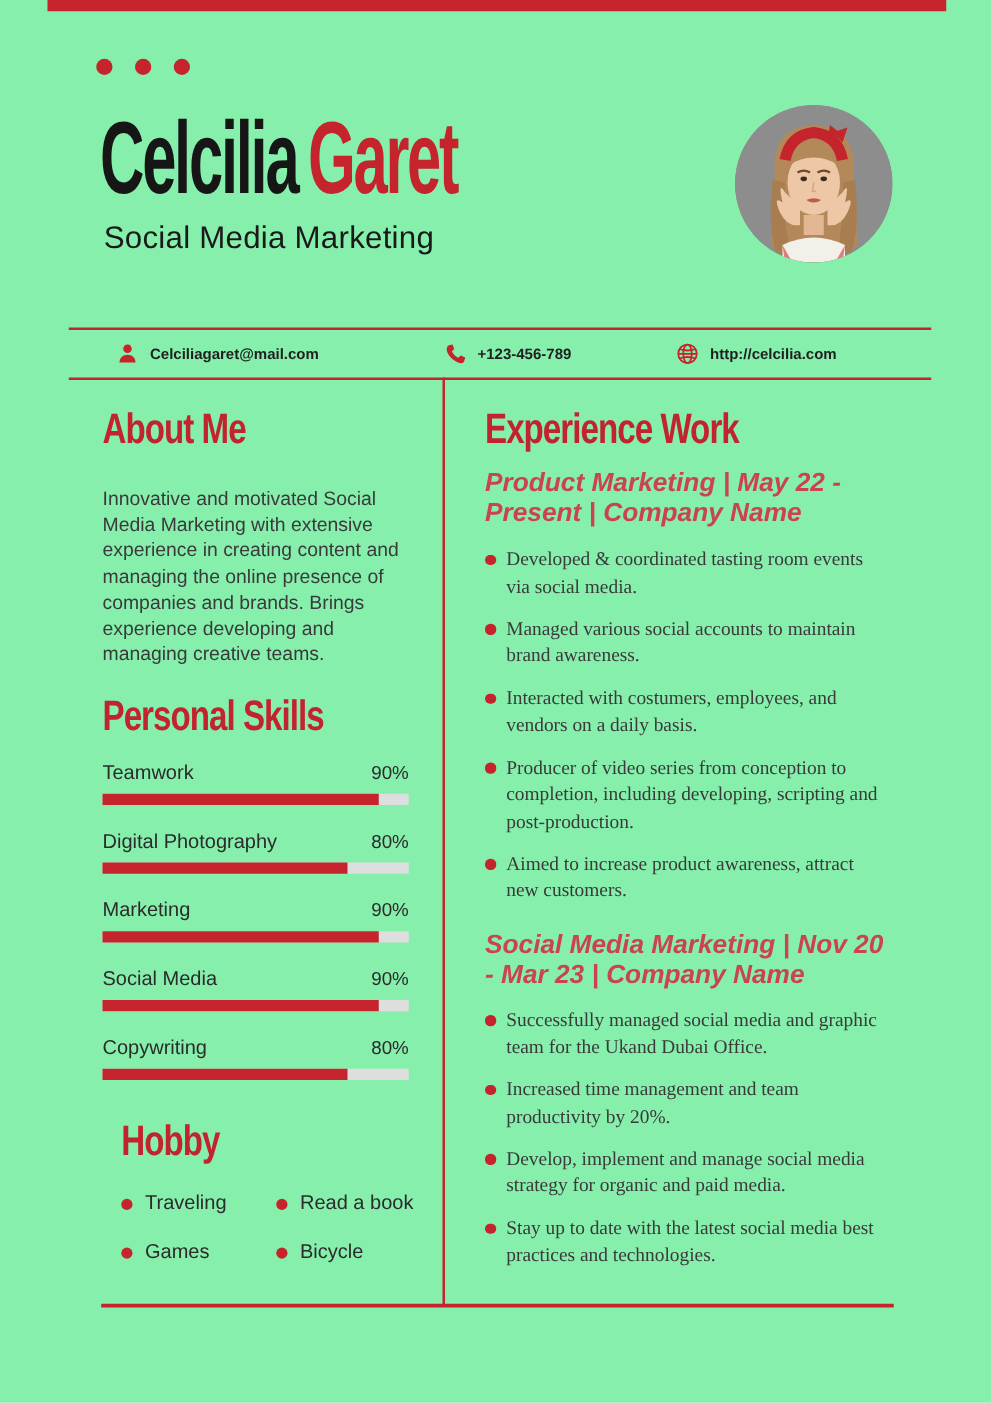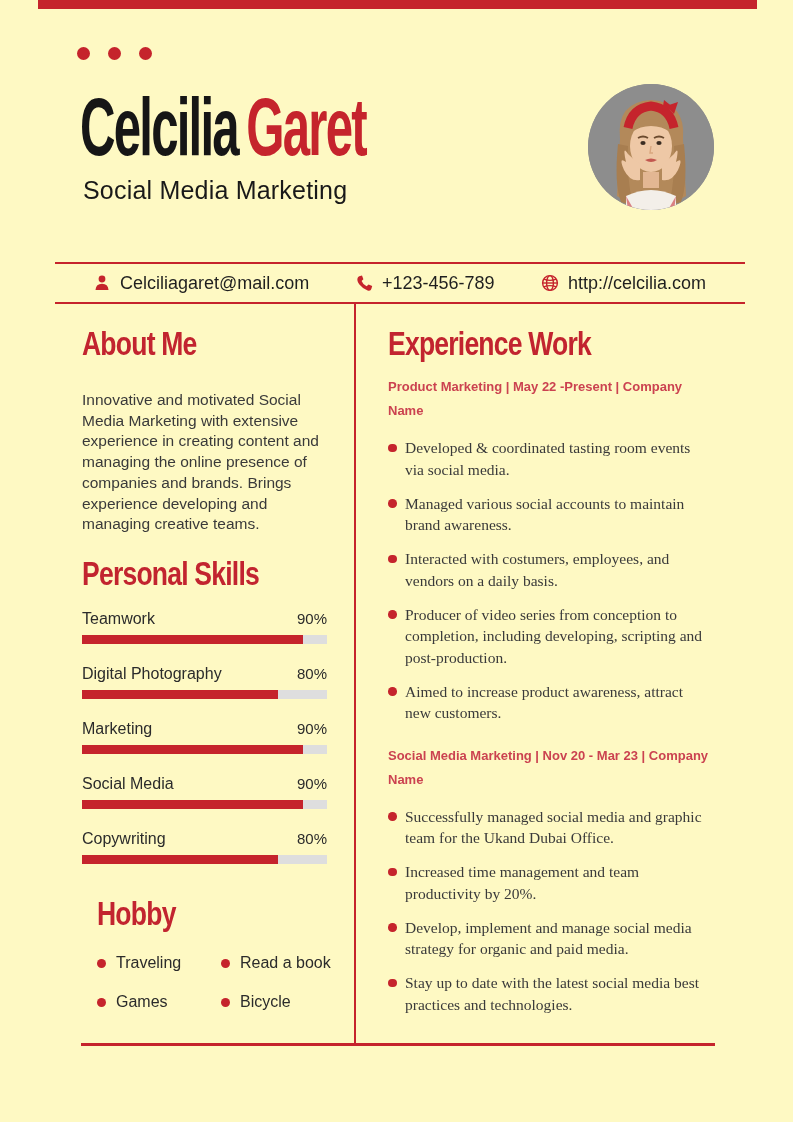--- a/index.html
+++ b/index.html
@@ -1,17 +1,17 @@
 <!DOCTYPE html>
 <html><head>
 <meta charset="utf-8">
 <style>
   html,body{margin:0;padding:0;background:#e8e8e8;}
   .page{
-    position:relative;width:793px;height:1122px;background:#fef9c3;
+    position:relative;width:793px;height:1122px;background:#86efac;
     font-family:"Liberation Sans", sans-serif;overflow:hidden;margin:0 auto;
   }
   
   .top-bar{position:absolute;left:38px;top:0;width:719px;height:9px;background:#c5242c;}
   .dots{position:absolute;left:77px;top:47px;display:flex;gap:18px;}
   .dots .dot{width:13px;height:13px;border-radius:50%;background:#c5242c;}
   
   .name{
     position:absolute;left:80px;top:86px;white-space:nowrap;
     font-size:82px;font-weight:800;letter-spacing:-3px;color:#161616;
@@ -21,21 +21,21 @@
   .subtitle{position:absolute;left:83px;top:176px;font-size:25px;color:#191919;font-weight:500;letter-spacing:0.2px;}
   
   .photo{position:absolute;left:588px;top:84px;width:126px;height:126px;border-radius:50%;overflow:hidden;background:#8d8d8d;}
   
   .contact{
     position:absolute;left:55px;top:262px;width:690px;height:38px;
     border-top:2.5px solid #c5242c;border-bottom:2.5px solid #c5242c;
   }
   .cgroup{position:absolute;top:0;height:38px;display:flex;align-items:center;gap:9px;}
   .cgroup.g1{left:38px;} .cgroup.g2{left:301px;} .cgroup.g3{left:486px;}
-  .cgroup .ctext{font-size:18px;color:#1f1f1f;font-weight:400;}
+  .cgroup .ctext{font-size:12px;color:#1f1f1f;font-weight:700;}
   .cicon{display:flex;align-items:center;}
   
   .vdivider{position:absolute;left:354px;top:302px;width:2px;height:742px;background:#c5242c;}
   .bottom-line{position:absolute;left:81px;top:1043px;width:634px;height:2.5px;background:#c5242c;}
   
   .sec-title{
     font-size:34px;font-weight:800;color:#c2242f;letter-spacing:-1px;
     transform:scaleX(0.78);transform-origin:left top;white-space:nowrap;line-height:1.0;margin:0;
   }
   
@@ -48,21 +48,21 @@
   .skill .pct{font-size:15px;color:#2b2b2b;}
   .skill .track{margin-top:7px;height:9px;background:#dedede;}
   .skill .fill{height:9px;background:#c5242c;}
   .hobby{position:absolute;left:97px;top:896px;width:262px;}
   .hobby-grid{margin-top:24px;display:grid;grid-template-columns:124px auto;row-gap:21px;}
   .hobby-item{display:flex;align-items:center;gap:10px;font-size:16px;color:#2b2b2b;}
   .hobby-item .hdot{width:9px;height:9px;border-radius:50%;background:#c5242c;flex:0 0 auto;}
   
   .experience{position:absolute;left:388px;top:326px;width:330px;}
   .job-heading{
-    margin-top:15px;font-size:13px;line-height:24px;
+    margin-top:15px;font-size:21px;line-height:24px;font-style:italic;
     color:#cb4250;font-weight:600;width:330px;
   }
   .job-heading.second{margin-top:20px;}
   ul.bullets{list-style:none;margin:14px 0 0 0;padding:0;width:320px;}
   ul.bullets li{position:relative;padding-left:17px;margin-bottom:12.5px;font-size:15.5px;line-height:21.5px;color:#3a3a3a;font-family:Liberation Serif, serif;}
   ul.bullets li .bdot{position:absolute;left:0;top:6.5px;width:8.5px;height:8.5px;border-radius:50%;background:#c5242c;}
 </style>
 </head>
 <body>
 

